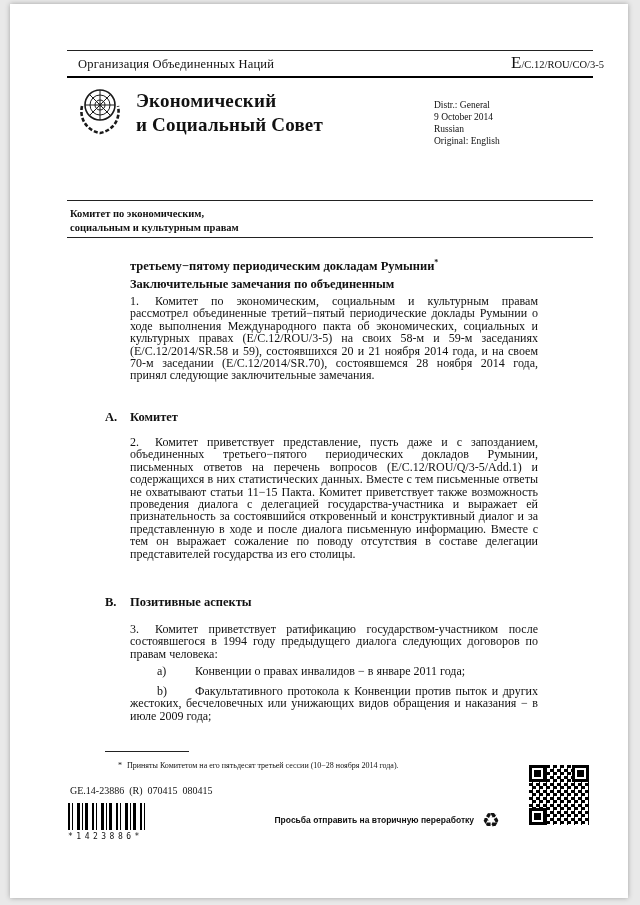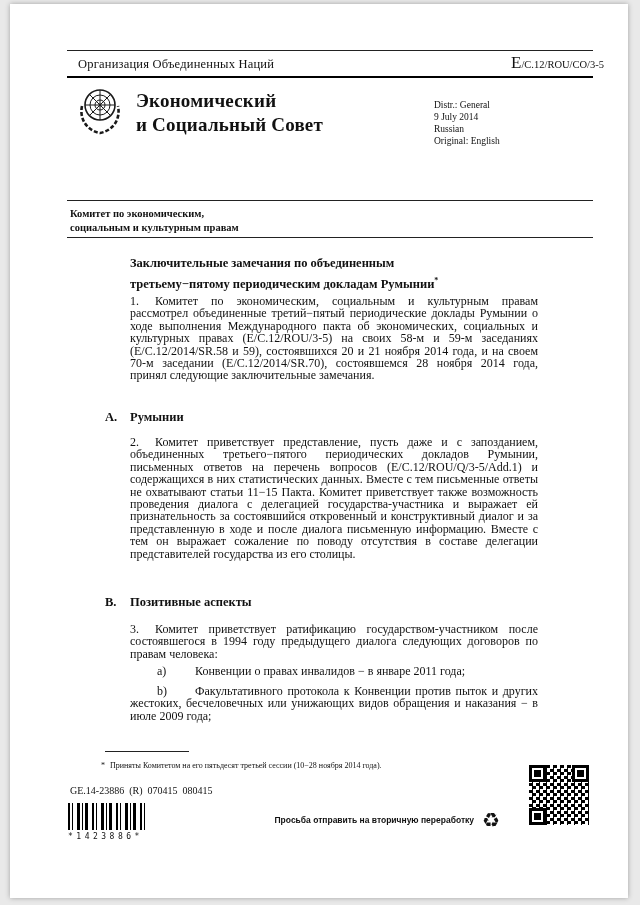--- a/index.html
+++ b/index.html
@@ -41,21 +41,21 @@
   .doc-title sup { font-size:8px; }
   .para { position:absolute; left:120px; width:408px; font-size:12px; line-height:12.4px; text-align:justify; }
   .pnum  { display:inline-block; width:25px; }
   .item { text-indent:27px; }
   .inum { display:inline-block; width:38px; text-indent:0; }
   .section-heading { position:absolute; left:95px; width:433px; font-weight:bold; font-size:12.5px; }
   .sletter { display:inline-block; width:25px; }
 
   
   .footnote-rule { position:absolute; left:95px; top:747px; width:84px; height:1px; background:#222; }
-  .footnote { position:absolute; left:78px; top:757px; width:445px; font-size:8px; line-height:10px; padding-left:13px; }
+  .footnote { position:absolute; left:95px; top:757px; width:445px; font-size:8px; line-height:10px; padding-left:13px; }
   .fn-marker { margin-right:5px; }
 
   
   .ge-number { position:absolute; left:60px; top:781px; font-size:10px; }
   .barcode-wrap { position:absolute; left:58px; top:799px; width:84px; }
   .barcode {
     width:80px; height:27px;
     background:repeating-linear-gradient(90deg,
       #000 0 2px, #fff 2px 4px,
       #000 4px 5px, #fff 5px 9px,
@@ -112,40 +112,40 @@
     </svg>
   </div>
 
   <div class="council-title">
     <div>Экономический</div>
     <div>и Социальный Совет</div>
   </div>
 
   <div class="meta">
     <div>Distr.: General</div>
-    <div>9 July 2014</div>
+    <div>9 October 2014</div>
     <div>Russian</div>
     <div>Original: English</div>
   </div>
 
   <div class="rule" style="top:196px;"></div>
   <div class="committee">
     <div>Комитет по экономическим,</div>
     <div>социальным и культурным правам</div>
   </div>
   <div class="rule" style="top:233px;"></div>
 
   <div class="doc-title">
+    <div><span>третьему−пятому периодическим докладам Румынии</span><sup>*</sup></div>
     <div>Заключительные замечания по объединенным</div>
-    <div><span>третьему−пятому периодическим докладам Румынии</span><sup>*</sup></div>
   </div>
 
   <p class="para" style="top:291px;"><span class="pnum">1.</span><span>Комитет по экономическим, социальным и культурным правам рассмотрел объединенные третий−пятый периодические доклады Румынии о ходе выполнения Международного пакта об экономических, социальных и культурных правах (E/C.12/ROU/3-5) на своих 58-м и 59-м заседаниях (E/C.12/2014/SR.58 и 59), состоявшихся 20 и 21 ноября 2014 года, и на своем 70-м заседании (E/C.12/2014/SR.70), состоявшемся 28 ноября 2014 года, принял следующие заключительные замечания.</span></p>
 
-  <div class="section-heading" style="top:406px;"><span class="sletter">A.</span><span>Румынии</span></div>
+  <div class="section-heading" style="top:406px;"><span class="sletter">A.</span><span>Комитет</span></div>
 
   <p class="para" style="top:432px;"><span class="pnum">2.</span><span>Комитет приветствует представление, пусть даже и с запозданием, объединенных третьего−пятого периодических докладов Румынии, письменных ответов на перечень вопросов (E/C.12/ROU/Q/3-5/Add.1) и содержащихся в них статистических данных. Вместе с тем письменные ответы не охватывают статьи 11−15 Пакта. Комитет приветствует также возможность проведения диалога с делегацией государства-участника и выражает ей признательность за состоявшийся откровенный и конструктивный диалог и за представленную в ходе и после диалога письменную информацию. Вместе с тем он выражает сожаление по поводу отсутствия в составе делегации представителей государства из его столицы.</span></p>
 
   <div class="section-heading" style="top:591px;"><span class="sletter">B.</span><span>Позитивные аспекты</span></div>
 
   <p class="para" style="top:619px;"><span class="pnum">3.</span><span>Комитет приветствует ратификацию государством-участником после состоявшегося в 1994 году предыдущего диалога следующих договоров по правам человека:</span></p>
 
   <p class="para item" style="top:661px;"><span class="inum">a)</span><span>Конвенции о правах инвалидов − в январе 2011 года;</span></p>
 
   <p class="para item" style="top:681px;"><span class="inum">b)</span><span>Факультативного протокола к Конвенции против пыток и других жестоких, бесчеловечных или унижающих видов обращения и наказания − в июле 2009 года;</span></p>

